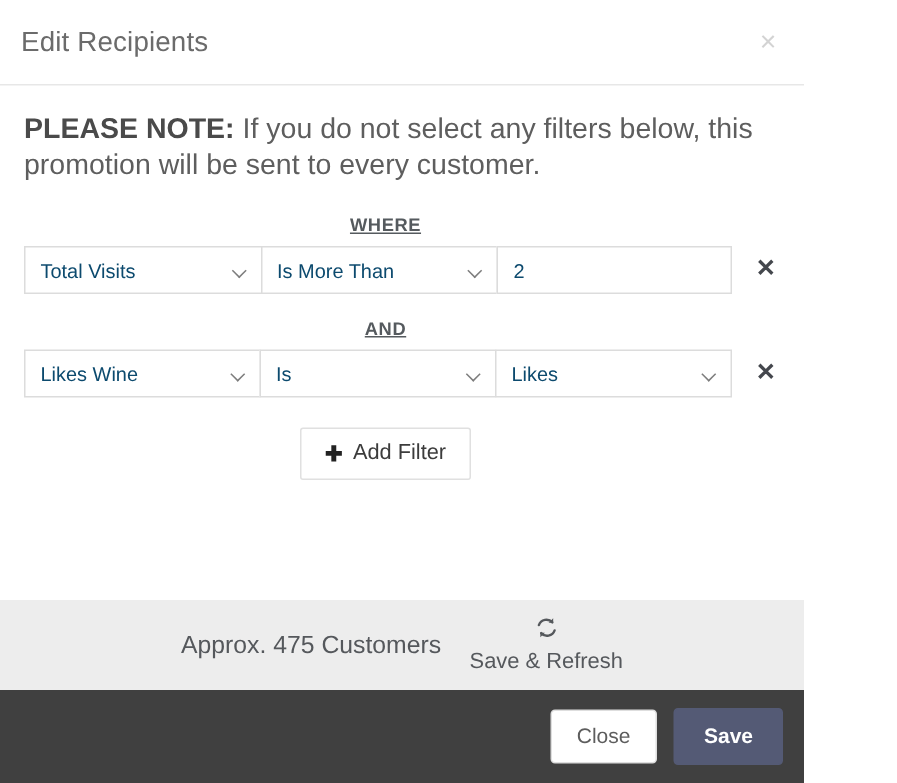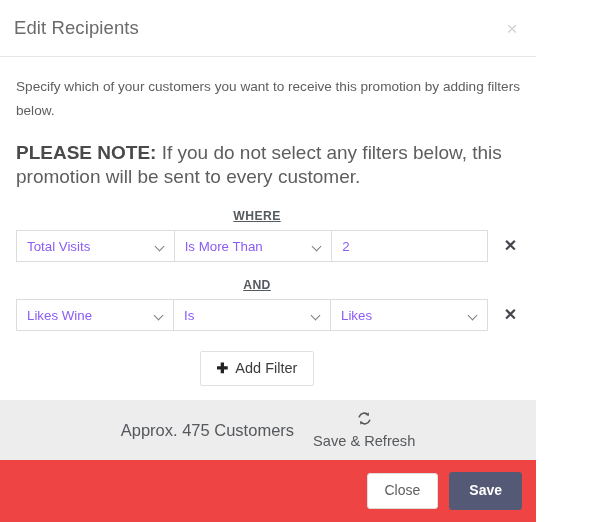--- a/index.html
+++ b/index.html
@@ -97,21 +97,21 @@
     align-items: center;
     margin-bottom: 16px;
   }
   .fld {
     height: 32px;
     box-sizing: border-box;
     border: 1px solid #dcdcdc;
     background: #ffffff;
     font-family: "Liberation Sans", sans-serif;
     font-size: 13.3px;
-    color: #8b5cf6;
+    color: #0c4a6e;
     padding: 0 10px;
     display: flex;
     align-items: center;
     position: relative;
     overflow: hidden;
     white-space: nowrap;
   }
   .fld.sel { padding-right: 26px; }
   .fld-a { width: 177px; }
   .fld-b { width: 177px; margin-left: -1px; }
@@ -208,21 +208,21 @@
 
   
   .modal-footer {
     flex: 0 0 62px;
     display: flex;
     align-items: center;
     justify-content: flex-end;
     gap: 11px;
     padding: 0 14px;
     box-sizing: border-box;
-    background: #ef4444;
+    background: #404040;
   }
   .btn {
     font-family: "Liberation Sans", sans-serif;
     font-size: 14px;
     border-radius: 3px;
     padding: 9px 17px;
     cursor: pointer;
     line-height: 1.1;
   }
   .btn-close {
@@ -243,21 +243,20 @@
 
 <div class="modal">
 
   <div class="modal-header">
     <div class="modal-title">Edit Recipients</div>
     <div class="close-x">×</div>
   </div>
 
   <div class="modal-body">
 
-    <p class="intro">Specify which of your customers you want to receive this promotion by adding filters below.</p>
 
     <p class="note"><b>PLEASE NOTE:</b><span> If you do not select any filters below, this promotion will be sent to every customer.</span></p>
 
     <div class="conj">WHERE</div>
     <div class="filter-row">
       <div class="fld sel fld-a">
         <span>Total Visits</span>
         <span class="chev"></span>
       </div>
       <div class="fld sel fld-b">

